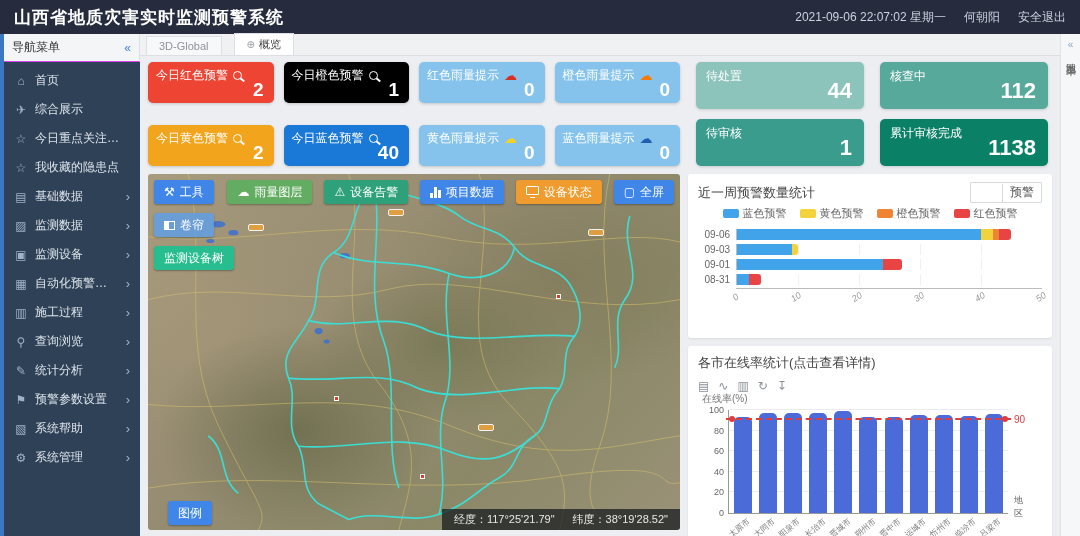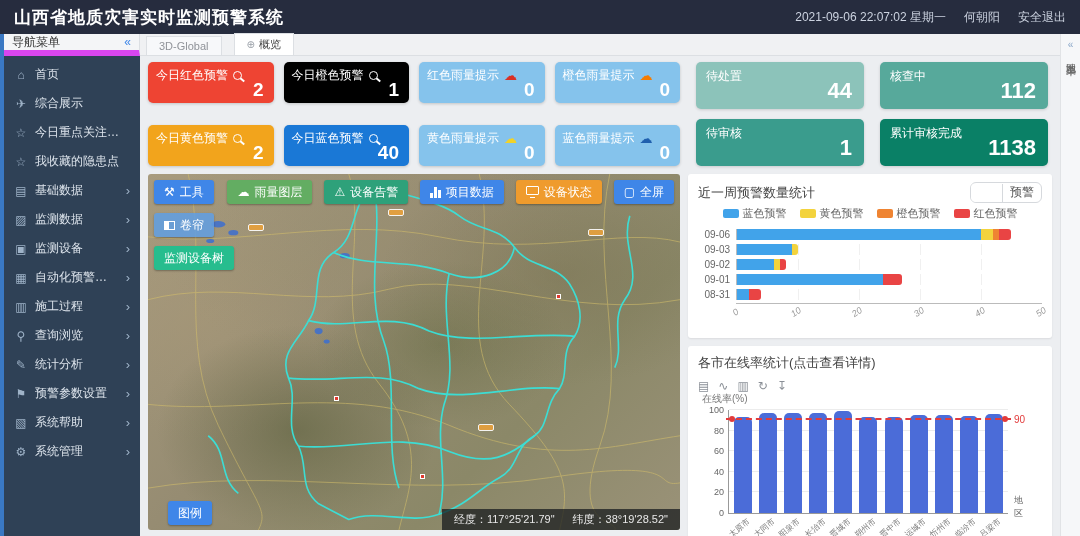--- a/index.html
+++ b/index.html
@@ -5,21 +5,21 @@
   *{box-sizing:border-box;margin:0;padding:0}
   html,body{width:1080px;height:536px;overflow:hidden;font-family:"Liberation Sans","DejaVu Sans",sans-serif;background:#f2f3f5}
   
   header{height:34px;background:#262c3e;display:flex;align-items:center;justify-content:space-between;padding:0 14px;color:#fff}
   .app-title{font-size:17px;font-weight:bold;letter-spacing:1px}
   .hright{display:flex;gap:18px;font-size:12px;color:#ccd3e0;align-items:center}
   .hright .lnk{cursor:pointer}
   
   .cols{display:flex;height:502px}
   aside{width:140px;background:#2f4156;border-left:4px solid #3a78c3;display:flex;flex-direction:column;flex-shrink:0}
-  .side-head{height:22px;background:#f4f5f7;display:flex;justify-content:space-between;align-items:center;padding:0 8px;font-size:12px;color:#333;border-bottom:6px solid #d946ef;border-right:1px solid #dcdfe3}
+  .side-head{height:28px;background:#f4f5f7;display:flex;justify-content:space-between;align-items:center;padding:0 8px;font-size:12px;color:#333;border-bottom:1px solid #d946ef;border-right:1px solid #dcdfe3}
   .side-head .collapse{color:#3f86e8;cursor:pointer;font-size:12px}
   nav{flex:1;padding-top:4px}
   .mi-item{height:29px;display:flex;align-items:center;padding:0 10px;color:#dde4ec;font-size:12px;gap:7px;cursor:pointer;white-space:nowrap}
   .mi-ico{color:#9fb3c8;font-size:12px;width:14px;text-align:center;flex-shrink:0}
   .mi-lab{overflow:hidden;text-overflow:ellipsis}
   .mi-arrow{margin-left:auto;color:#9fb3c8;font-size:13px}
   
   .main-col{flex:1;display:flex;flex-direction:column;min-width:0}
   .tabbar{height:22px;background:#f0f1f3;border-bottom:1px solid #dcdfe3;display:flex;align-items:flex-end;padding-left:6px;gap:12px}
   .tab{font-size:11px;color:#909399;padding:3px 12px;border:1px solid #dcdfe3;border-bottom:none;background:#f7f8fa;display:flex;gap:4px;align-items:center;cursor:pointer}
@@ -64,21 +64,21 @@
   .map-coords{position:absolute;right:0;bottom:0;background:rgba(20,24,28,.72);color:#e8e8e8;font-size:11px;padding:3px 12px;display:flex;gap:18px;z-index:3;white-space:nowrap}
   .badge{position:absolute;background:#e8a13c;border:1px solid #fff;border-radius:2px;width:16px;height:7px;opacity:.9;z-index:1}
   .rmark{position:absolute;width:5px;height:5px;background:#e03a2f;border:1px solid #fff;z-index:1}
   
   .charts{flex:1;display:flex;flex-direction:column;gap:8px;min-width:0}
   .card{background:#fff;border-radius:3px;box-shadow:0 1px 2px rgba(0,0,0,.08);padding:8px 10px}
   .chart1{height:164px;flex-shrink:0}
   .chart2{flex:1;position:relative}
   .c1-head{display:flex;justify-content:space-between;align-items:center}
   .c-title{font-size:13px;color:#444}
-  .c1-select{display:flex;align-items:flex-end;border:1px solid #d6d9dd;border-radius:6px;overflow:hidden;font-size:12px;color:#555;cursor:pointer}
+  .c1-select{display:flex;align-items:flex-end;border:1px solid #d6d9dd;border-radius:1px;overflow:hidden;font-size:12px;color:#555;cursor:pointer}
   .selbox{width:32px;height:18px;background:#fff;border-right:1px solid #d6d9dd}
   .c1-sel-label{padding:1px 7px}
   .c1-legend{display:flex;justify-content:center;gap:13px;margin:3px 0 7px;font-size:11px;color:#666}
   .lg{display:flex;align-items:center;gap:4px;cursor:pointer}
   .lg i{width:16px;height:9px;border-radius:2px;display:block}
   .c1-row{display:flex;align-items:center;height:12px;margin-bottom:3px}
   .c1-lab{width:38px;font-size:10px;color:#666;text-align:right;padding-right:6px}
   .c1-track{flex:1;height:11px;display:flex;border-left:1px solid #bbb;background-image:linear-gradient(to right,#f0f0f0 1px,transparent 1px);background-size:20% 100%}
   .seg{height:100%}
   .seg:last-child{border-radius:0 3px 3px 0}
@@ -417,28 +417,20 @@
                   </div>
                 </div>
                 <div class="c1-row">
                   <div class="c1-lab">09-03</div>
                   <div class="c1-track">
                     <div class="seg" style="width: 18%; background: rgb(65, 163, 234);"></div>
                     <div class="seg" style="width: 2%; background: rgb(243, 211, 61);"></div>
                   </div>
                 </div>
                 <div class="c1-row">
-                  <div class="c1-lab">09-02</div>
-                  <div class="c1-track">
-                    <div class="seg" style="width: 12%; background: rgb(65, 163, 234);"></div>
-                    <div class="seg" style="width: 2%; background: rgb(243, 211, 61);"></div>
-                    <div class="seg" style="width: 2%; background: rgb(233, 68, 68);"></div>
-                  </div>
-                </div>
-                <div class="c1-row">
                   <div class="c1-lab">09-01</div>
                   <div class="c1-track">
                     <div class="seg" style="width: 48%; background: rgb(65, 163, 234);"></div>
                     <div class="seg" style="width: 6%; background: rgb(233, 68, 68);"></div>
                   </div>
                 </div>
                 <div class="c1-row">
                   <div class="c1-lab">08-31</div>
                   <div class="c1-track">
                     <div class="seg" style="width: 4%; background: rgb(65, 163, 234);"></div>

